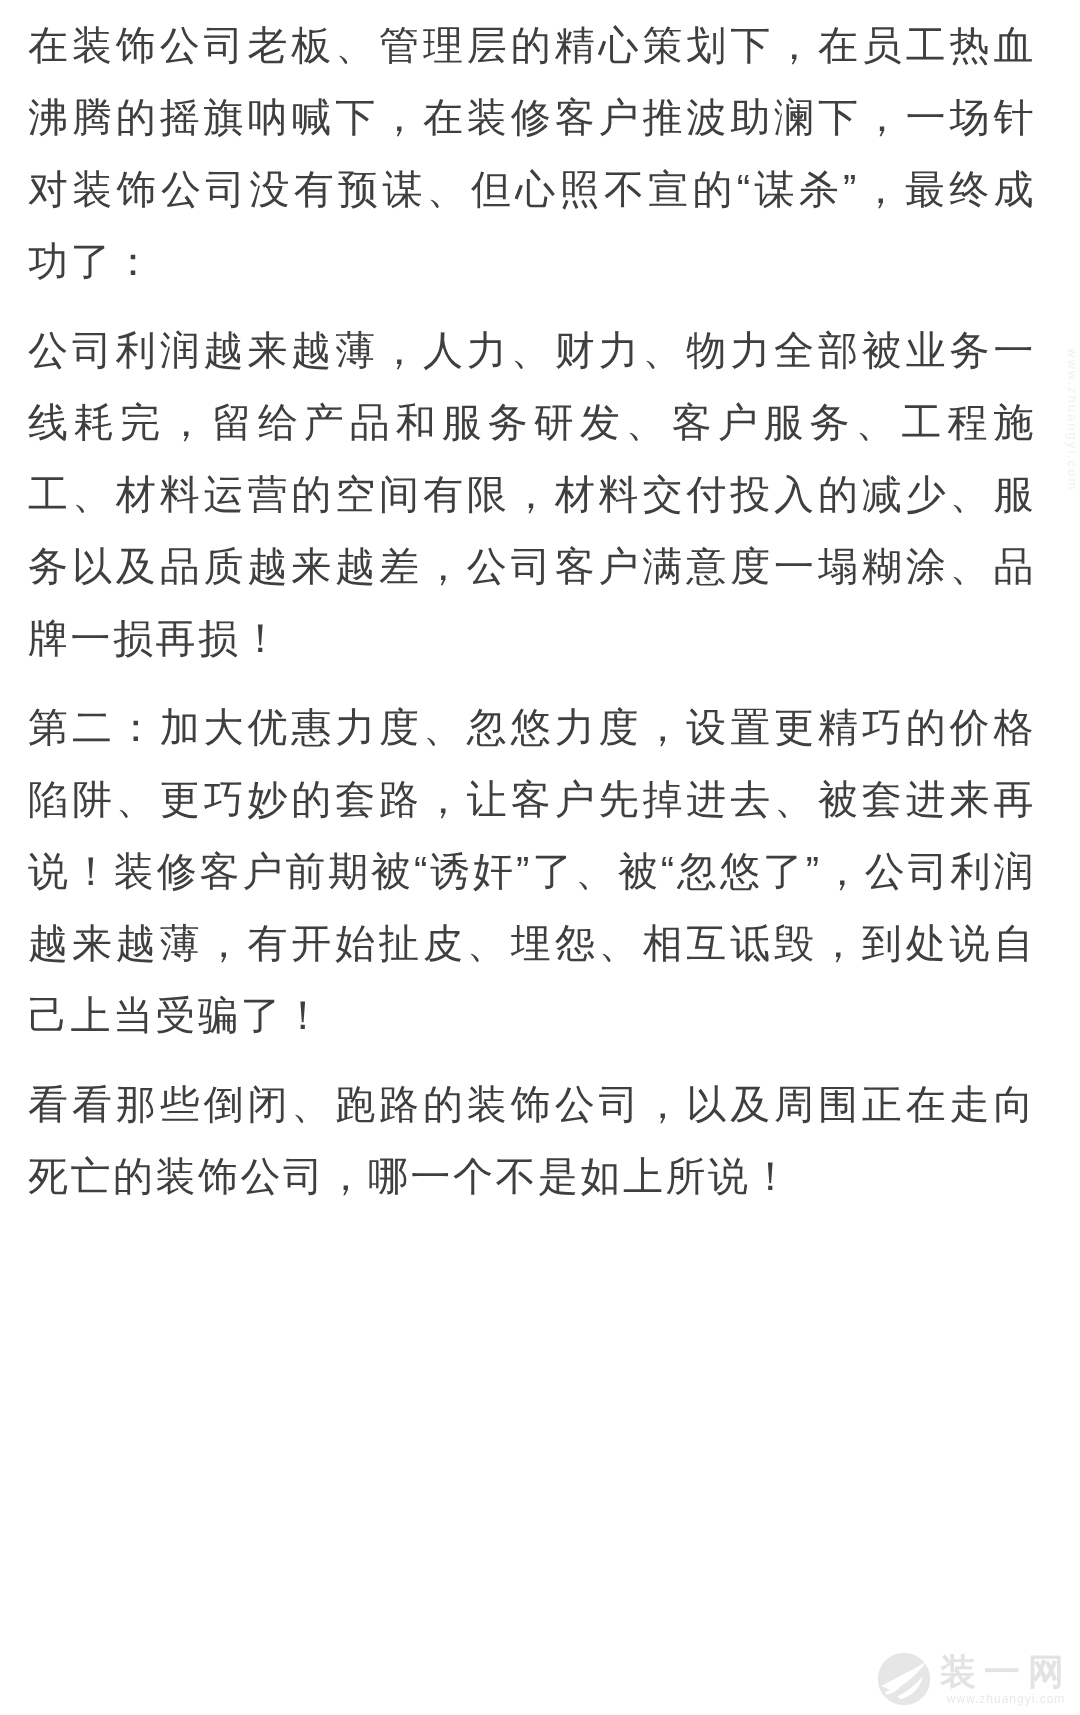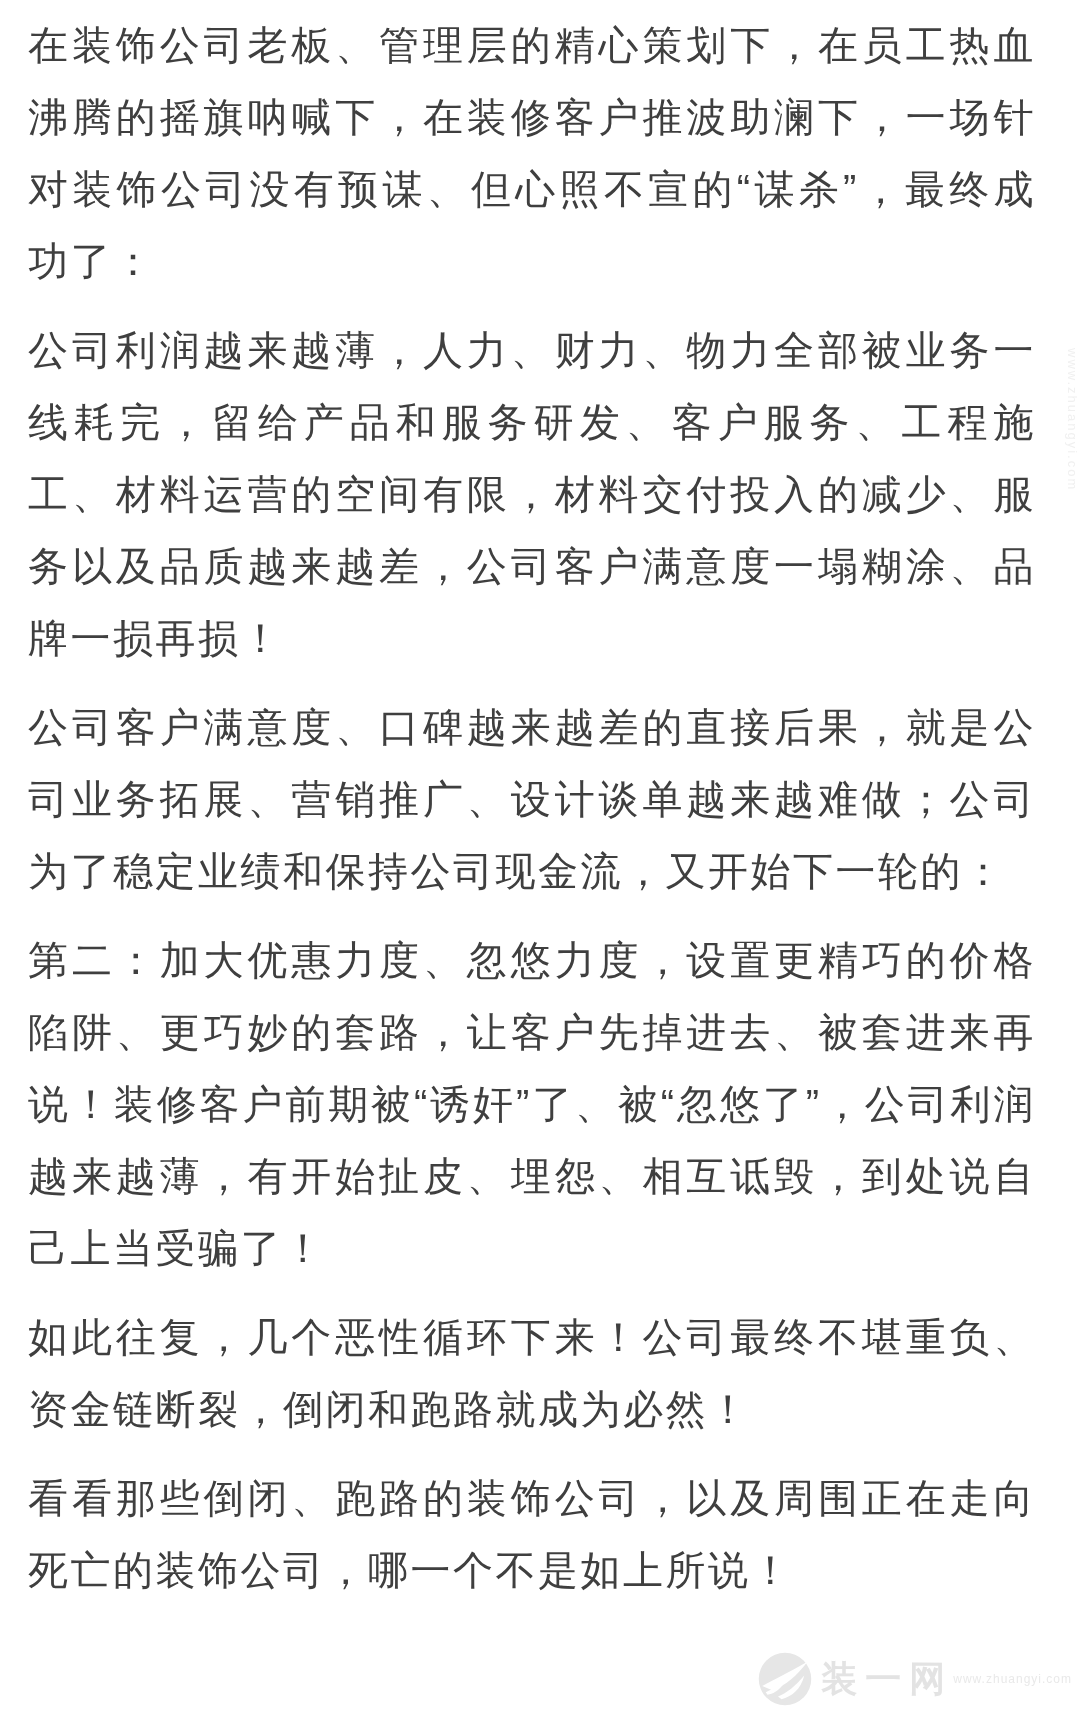--- a/index.html
+++ b/index.html
@@ -41,21 +41,21 @@
     user-select: none;
     pointer-events: none;
   }
   .brand-watermark .logo-icon svg {
     display: block;
     width: 56px;
     height: 56px;
   }
   .brand-text-col {
     display: flex;
-    flex-direction: row;
+    flex-direction: column;
     align-items: center;
   }
   .brand-name {
     font-size: 36px;
     font-weight: bold;
     letter-spacing: 8px;
     line-height: 40px;
     color: #e3e3e3;
     white-space: nowrap;
   }
@@ -80,23 +80,21 @@
     white-space: nowrap;
   }
 </style>
 </head>
 <body>
 
 <main class="article">
 
 <p>在装饰公司老板、管理层的精心策划下，在员工热血沸腾的摇旗呐喊下，在装修客户推波助澜下，一场针对装饰公司没有预谋、但心照不宣的“谋杀”，最终成功了：</p>
     <p>公司利润越来越薄，人力、财力、物力全部被业务一线耗完，留给产品和服务研发、客户服务、工程施工、材料运营的空间有限，材料交付投入的减少、服务以及品质越来越差，公司客户满意度一塌糊涂、品牌一损再损！</p>
-    <p>公司客户满意度、口碑越来越差的直接后果，就是公司业务拓展、营销推广、设计谈单越来越难做；公司为了稳定业绩和保持公司现金流，又开始下一轮的：</p>
     <p>第二：加大优惠力度、忽悠力度，设置更精巧的价格陷阱、更巧妙的套路，让客户先掉进去、被套进来再说！装修客户前期被“诱奸”了、被“忽悠了”，公司利润越来越薄，有开始扯皮、埋怨、相互诋毁，到处说自己上当受骗了！</p>
-    <p>如此往复，几个恶性循环下来！公司最终不堪重负、资金链断裂，倒闭和跑路就成为必然！</p>
     <p>看看那些倒闭、跑路的装饰公司，以及周围正在走向死亡的装饰公司，哪一个不是如上所说！</p>
   </main>
 
 <div class="brand-watermark">
   <span class="logo-icon">
     <svg viewBox="0 0 64 64" aria-hidden="true">
       <circle cx="32" cy="32" r="30" fill="#e6e6e6"></circle>
       <path d="M6 40 C20 32 34 26 58 12 C44 30 34 38 18 45 Z" fill="#ffffff"></path>
       <path d="M24 52 C34 48 44 40 54 28 C50 44 40 52 28 55 Z" fill="#ffffff"></path>
       <path d="M10 47 C16 44 22 42 30 38 C24 46 18 49 12 50 Z" fill="#ffffff"></path>

